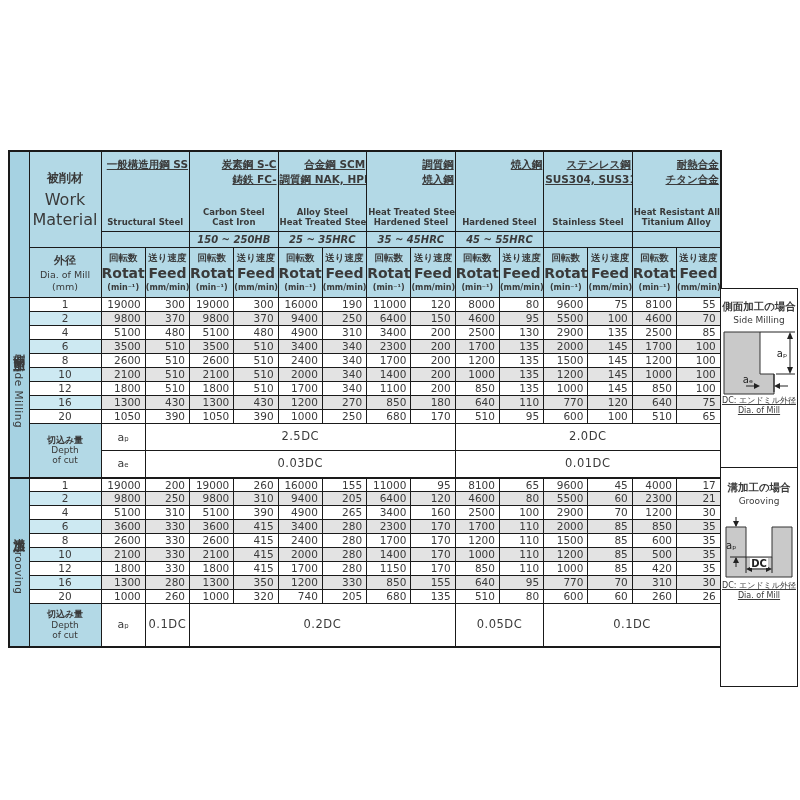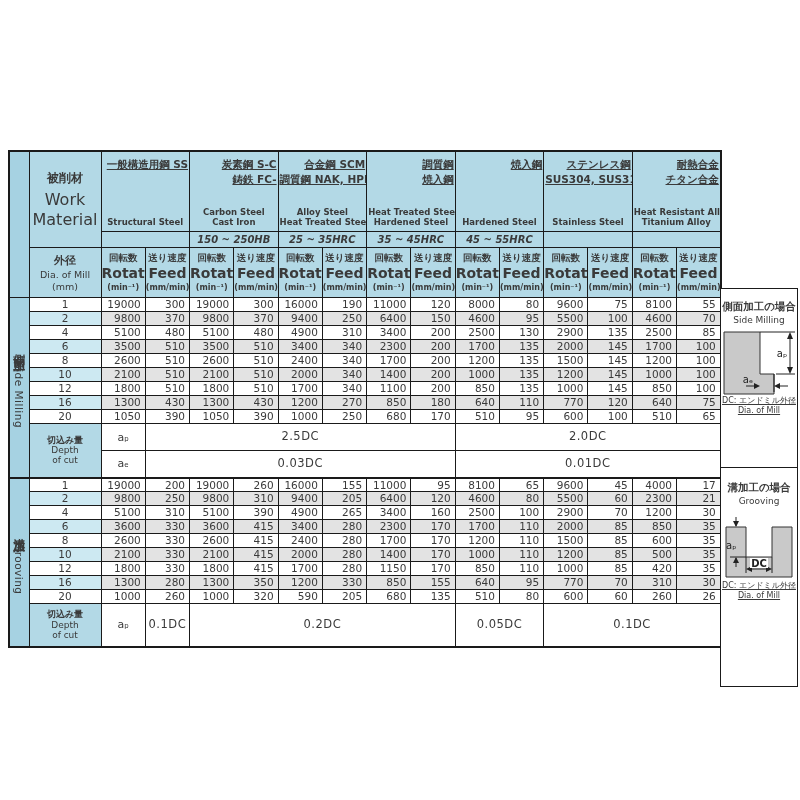--- a/index.html
+++ b/index.html
@@ -569,21 +569,21 @@
           <td class="num tl">70</td>
           <td class="num">310</td>
           <td class="num tl">30</td>
         </tr>
         <tr>
           <td class="dia">20</td>
           <td class="num">1000</td>
           <td class="num tl">260</td>
           <td class="num">1000</td>
           <td class="num tl">320</td>
-          <td class="num">590</td>
+          <td class="num">740</td>
           <td class="num tl">205</td>
           <td class="num">680</td>
           <td class="num tl">135</td>
           <td class="num">510</td>
           <td class="num tl">80</td>
           <td class="num">600</td>
           <td class="num tl">60</td>
           <td class="num">260</td>
           <td class="num tl">26</td>
         </tr>

